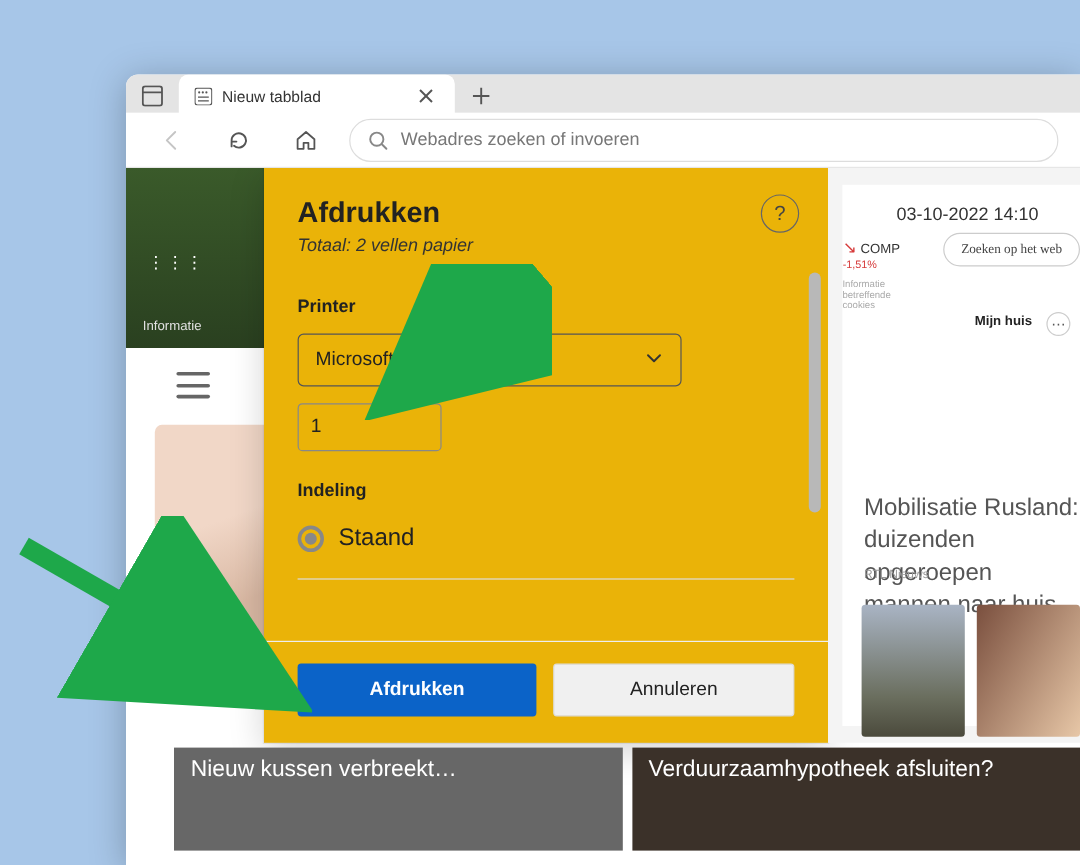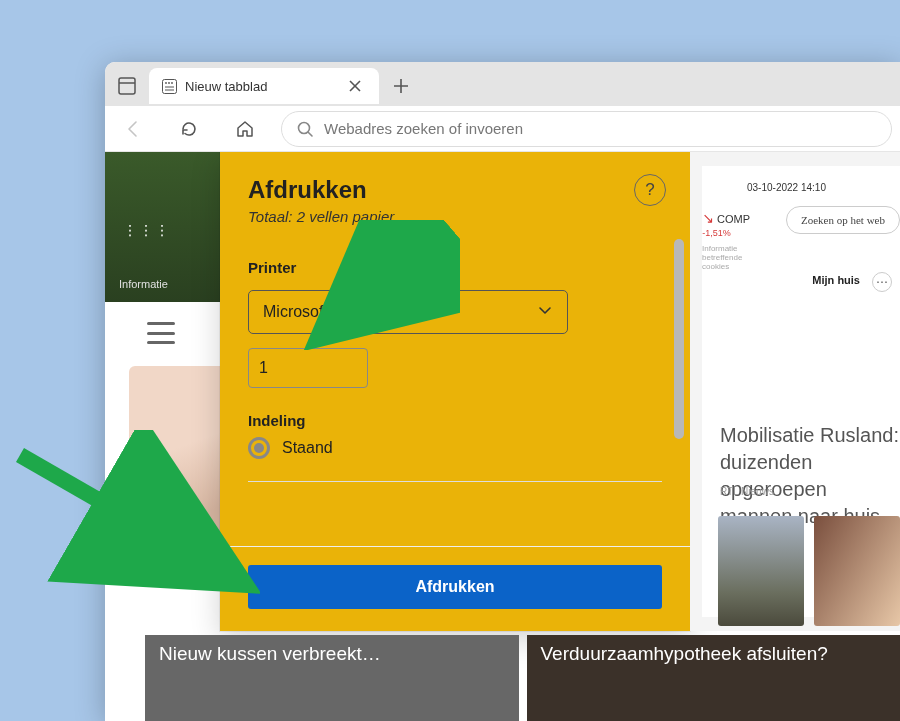--- a/index.html
+++ b/index.html
@@ -1,29 +1,29 @@
 <!DOCTYPE html>
 <html><head>
 <meta charset="utf-8">
 <style>
   * { box-sizing: border-box; margin: 0; padding: 0; font-family: "Segoe UI", -apple-system, sans-serif; }
   body { background: #a7c6e8; width: 900px; height: 721px; overflow: hidden; position: relative; }
 
   .browser-window { position: absolute; left: 105px; top: 62px; right: 0; bottom: 0; background: #fff; border-radius: 10px 0 0 0; box-shadow: 0 4px 30px rgba(0,0,0,.25); overflow: hidden; }
 
   
-  .titlebar { height: 44px; background: #e4e4e4; display: flex; align-items: center; padding: 4px 6px 0; gap: 6px; }
+  .titlebar { height: 32px; background: #e4e4e4; display: flex; align-items: center; padding: 4px 6px 0; gap: 6px; }
   .window-icon { width: 32px; height: 32px; display: flex; align-items: center; justify-content: center; color: #555; border-radius: 4px; }
   .tab { background: #fff; height: 36px; border-radius: 8px 8px 0 0; display: flex; align-items: center; padding: 0 12px; gap: 8px; min-width: 230px; font-size: 13px; color: #333; }
   .tab .fav { width: 16px; height: 16px; display: flex; align-items: center; justify-content: center; }
   .tab .close { margin-left: auto; width: 24px; height: 24px; display: flex; align-items: center; justify-content: center; border-radius: 4px; cursor: pointer; }
   .newtab { width: 32px; height: 32px; display: flex; align-items: center; justify-content: center; color: #555; border-radius: 4px; cursor: pointer; }
 
   
-  .toolbar { height: 46px; background: #fff; border-bottom: 1px solid #e6e6e6; display: flex; align-items: center; padding: 0 8px; gap: 16px; }
+  .toolbar { height: 46px; background: #fff; border-bottom: 1px solid #e6e6e6; display: flex; align-items: center; padding: 0 18px; gap: 16px; }
   .tool-btn { width: 40px; height: 40px; display: flex; align-items: center; justify-content: center; color: #555; border-radius: 4px; cursor: pointer; }
   .tool-btn.disabled { color: #bbb; cursor: default; }
   .omnibox { flex: 1; height: 36px; background: #fff; border: 1px solid #ddd; border-radius: 18px; display: flex; align-items: center; padding: 0 14px; gap: 10px; color: #777; font-size: 15px; }
   .omnibox svg { flex-shrink: 0; }
 
   
   .page { position: relative; height: calc(100% - 90px); overflow: hidden; }
   .ntp-left { position: absolute; left: 0; top: 0; width: 115px; height: 100%; }
   .ntp-label { font-size: 14px; font-weight: 700; color: #222; padding: 22px 0 8px 22px; }
   .ntp-hero { width: 100%; height: 150px; background: linear-gradient(180deg,#3a5a2a,#2a4020); position: relative; color: #fff; font-size: 10px; }
@@ -45,33 +45,33 @@
   .print-title { font-size: 24px; font-weight: 600; color: #222; }
   .print-sub { font-size: 15px; color: #333; margin-top: 4px; font-style: italic; }
   .help-btn { position: absolute; right: 24px; top: 22px; width: 32px; height: 32px; border: 1.5px solid #666; border-radius: 50%; display: flex; align-items: center; justify-content: center; font-size: 17px; color: #444; cursor: pointer; }
   .print-body { flex: 1; overflow: hidden; padding: 6px 28px 0; position: relative; }
   .scroll-track { position: absolute; right: 6px; top: 10px; width: 10px; height: 320px; background: transparent; }
   .scroll-thumb { width: 10px; height: 200px; background: #b8b8b8; border-radius: 5px; }
   .section-label { font-size: 15px; font-weight: 600; color: #222; margin-top: 24px; }
   .select { margin-top: 14px; height: 44px; border: 1.5px solid #555; border-radius: 5px; display: flex; align-items: center; padding: 0 14px; font-size: 16px; color: #222; cursor: pointer; width: 320px; }
   .select .chev { margin-left: auto; }
   .num-input { margin-top: 14px; width: 120px; height: 40px; border: 1.5px solid #888; border-radius: 4px; padding: 0 10px; font-size: 16px; color: #222; display: flex; align-items: center; }
-  .radio-row { margin-top: 8px; display: flex; align-items: center; gap: 12px; font-size: 16px; color: #222; }
+  .radio-row { margin-top: 20px; display: flex; align-items: center; gap: 12px; font-size: 20px; color: #222; }
   .radio { width: 22px; height: 22px; border: 3px solid #888; border-radius: 50%; position: relative; }
   .radio.selected::after { content: ""; position: absolute; inset: 3px; background: #888; border-radius: 50%; }
   .divider { height: 1px; background: #ddd; margin-top: 22px; }
   .print-footer { display: flex; gap: 14px; padding: 18px 28px 22px; border-top: 1px solid #eee; }
   .btn { flex: 1; height: 44px; display: flex; align-items: center; justify-content: center; font-size: 16px; cursor: pointer; border-radius: 3px; }
   .btn.primary { background: #0b63c8; color: #fff; font-weight: 600; }
   .btn.secondary { background: #f0f0f0; color: #222; border: 1px solid #ddd; }
 
   
   .preview { position: absolute; left: 585px; top: 0; right: 0; bottom: 90px; background: #f4f4f4; padding: 14px 0 14px 12px; }
   .preview-page { background: #fff; height: 100%; padding: 16px; font-size: 11px; color: #555; position: relative; }
-  .pv-date { font-size: 10px; color: #333; padding-left: 29px; }
+  .pv-date { font-size: 15px; color: #333; padding-left: 29px; }
   .pv-stock { position: absolute; right: 150px; top: 44px; font-size: 11px; color: #333; text-align: left; }
   .pv-stock .arr { color: #d63a3a; font-size: 14px; }
   .pv-stock .pct { color: #d63a3a; font-size: 9px; }
   .pv-search { position: absolute; right: 0; top: 40px; height: 28px; border: 1px solid #ccc; border-radius: 14px; padding: 0 14px; display: flex; align-items: center; font-size: 11px; color: #444; font-family: Liberation Serif, serif; }
   .pv-cookies { position: absolute; right: 150px; top: 78px; font-size: 8px; color: #aaa; }
   .pv-feed { position: absolute; right: 40px; top: 108px; font-size: 11px; font-weight: 700; color: #222; }
   .pv-dots { position: absolute; right: 8px; top: 106px; width: 20px; height: 20px; border: 1px solid #ccc; border-radius: 50%; display: flex; align-items: center; justify-content: center; font-size: 12px; }
   .pv-headline { position: absolute; left: 18px; right: 0; top: 256px; font-size: 20px; color: #555; line-height: 1.35; }
   .pv-src { position: absolute; left: 18px; top: 320px; font-size: 10px; color: #999; }
   .pv-thumbs { position: absolute; left: 16px; right: 0; top: 350px; display: flex; gap: 10px; }
@@ -189,20 +189,21 @@
 
         <div class="section-label">Indeling</div>
         <div class="radio-row">
           <div class="radio selected"></div>
           <span>Staand</span>
         </div>
         <div class="divider"></div>
       </div>
       <div class="print-footer">
         <div class="btn primary">Afdrukken</div>
+        <div class="btn secondary">Annuleren</div>
       </div>
     </div>
 
     <div class="preview">
       <div class="preview-page">
         <div class="pv-date">03-10-2022 14:10</div>
         <div class="pv-stock">
           <span class="arr">↘</span>
           <span>COMP</span><br>
           <span class="pct">-1,51%</span>

